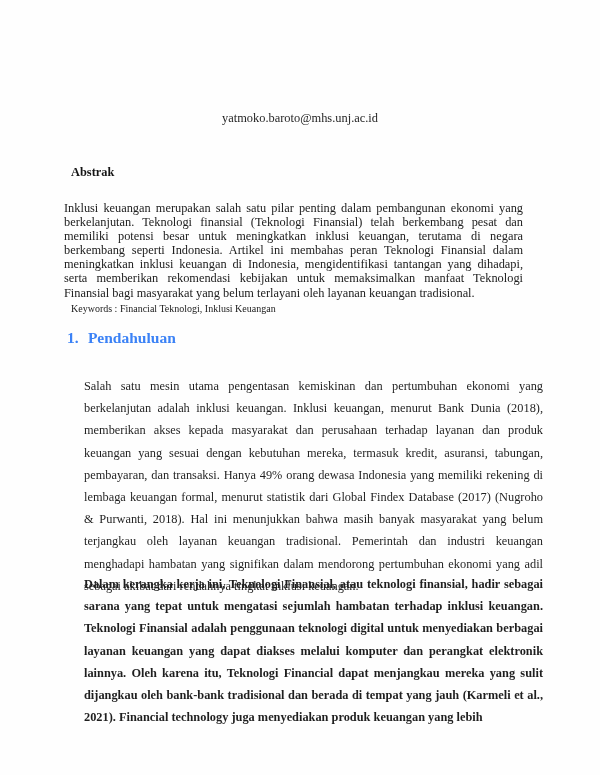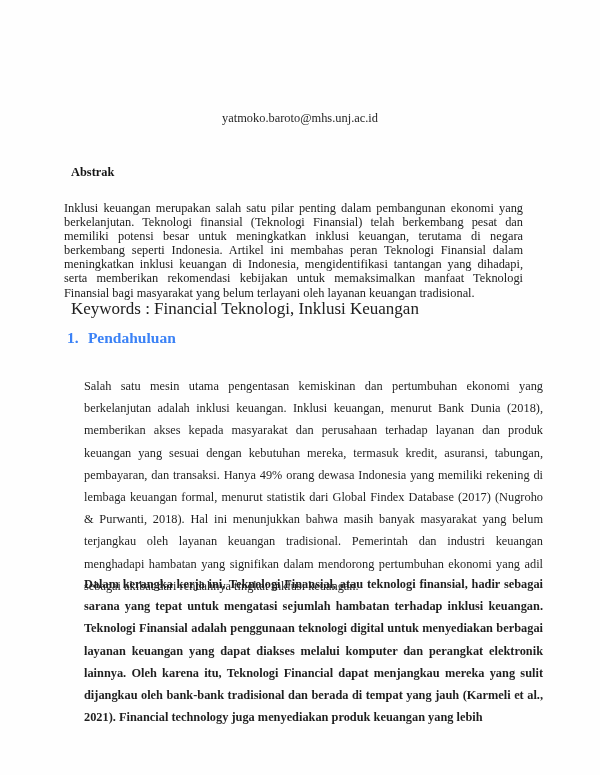--- a/index.html
+++ b/index.html
@@ -62,21 +62,21 @@
       font-size: 12.35px;
       line-height: 14.1px;
       text-align: justify;
       color: #202020;
       margin: 8px;
     }
     .keywords {
       position: absolute;
       left: 71px;
       top: 302px;
-      font-size: 17px;
+      font-size: 10px;
       line-height: 14px;
       color: #202020;
       white-space: nowrap;
     }
     .section-heading {
       position: absolute;
       left: 67px;
       top: 329px;
       font-weight: bold;
       font-size: 15.5px;

